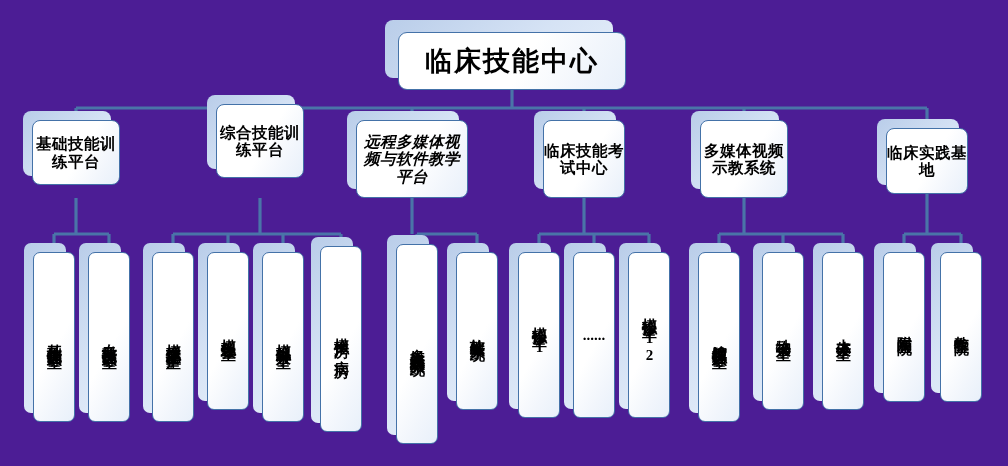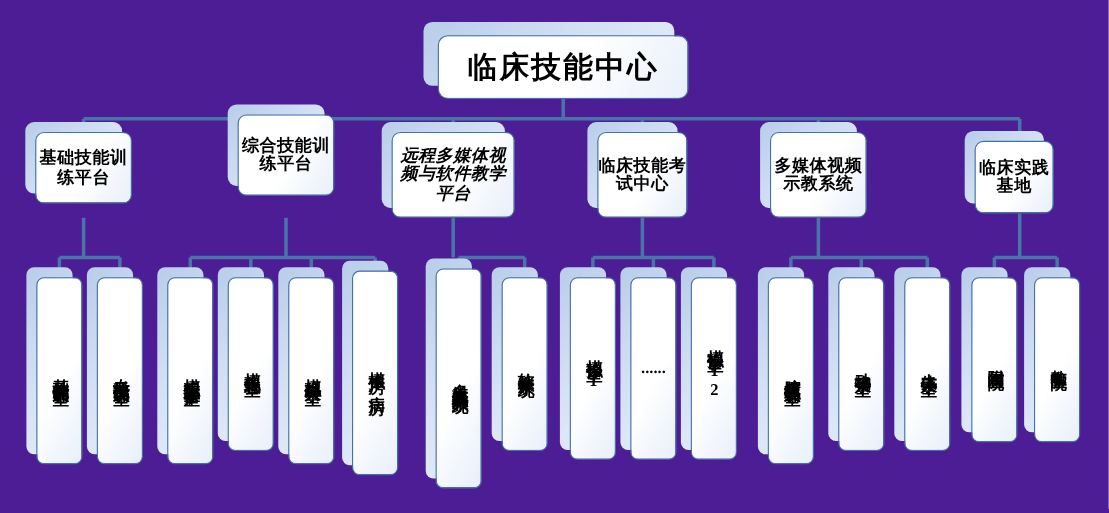--- a/index.html
+++ b/index.html
@@ -246,21 +246,21 @@
         <div class="face">
           <div class="label">动物手术室</div>
         </div>
       </div>
       <div class="node leaf" style="left: 822px; top: 252px; width: 42px; height: 158px;">
         <div class="shadow"></div>
         <div class="face">
           <div class="label">大体手术室</div>
         </div>
       </div>
-      <div class="node lvl2" style="left: 886px; top: 128px; width: 72px; height: 66px;">
+      <div class="node lvl2" style="left: 886px; top: 128px; width: 82px; height: 66px;">
         <div class="shadow"></div>
         <div class="face">
           <div class="label">临床实践基地</div>
         </div>
       </div>
       <div class="node leaf" style="left: 883px; top: 252px; width: 42px; height: 150px;">
         <div class="shadow"></div>
         <div class="face">
           <div class="label">附属医院</div>
         </div>

